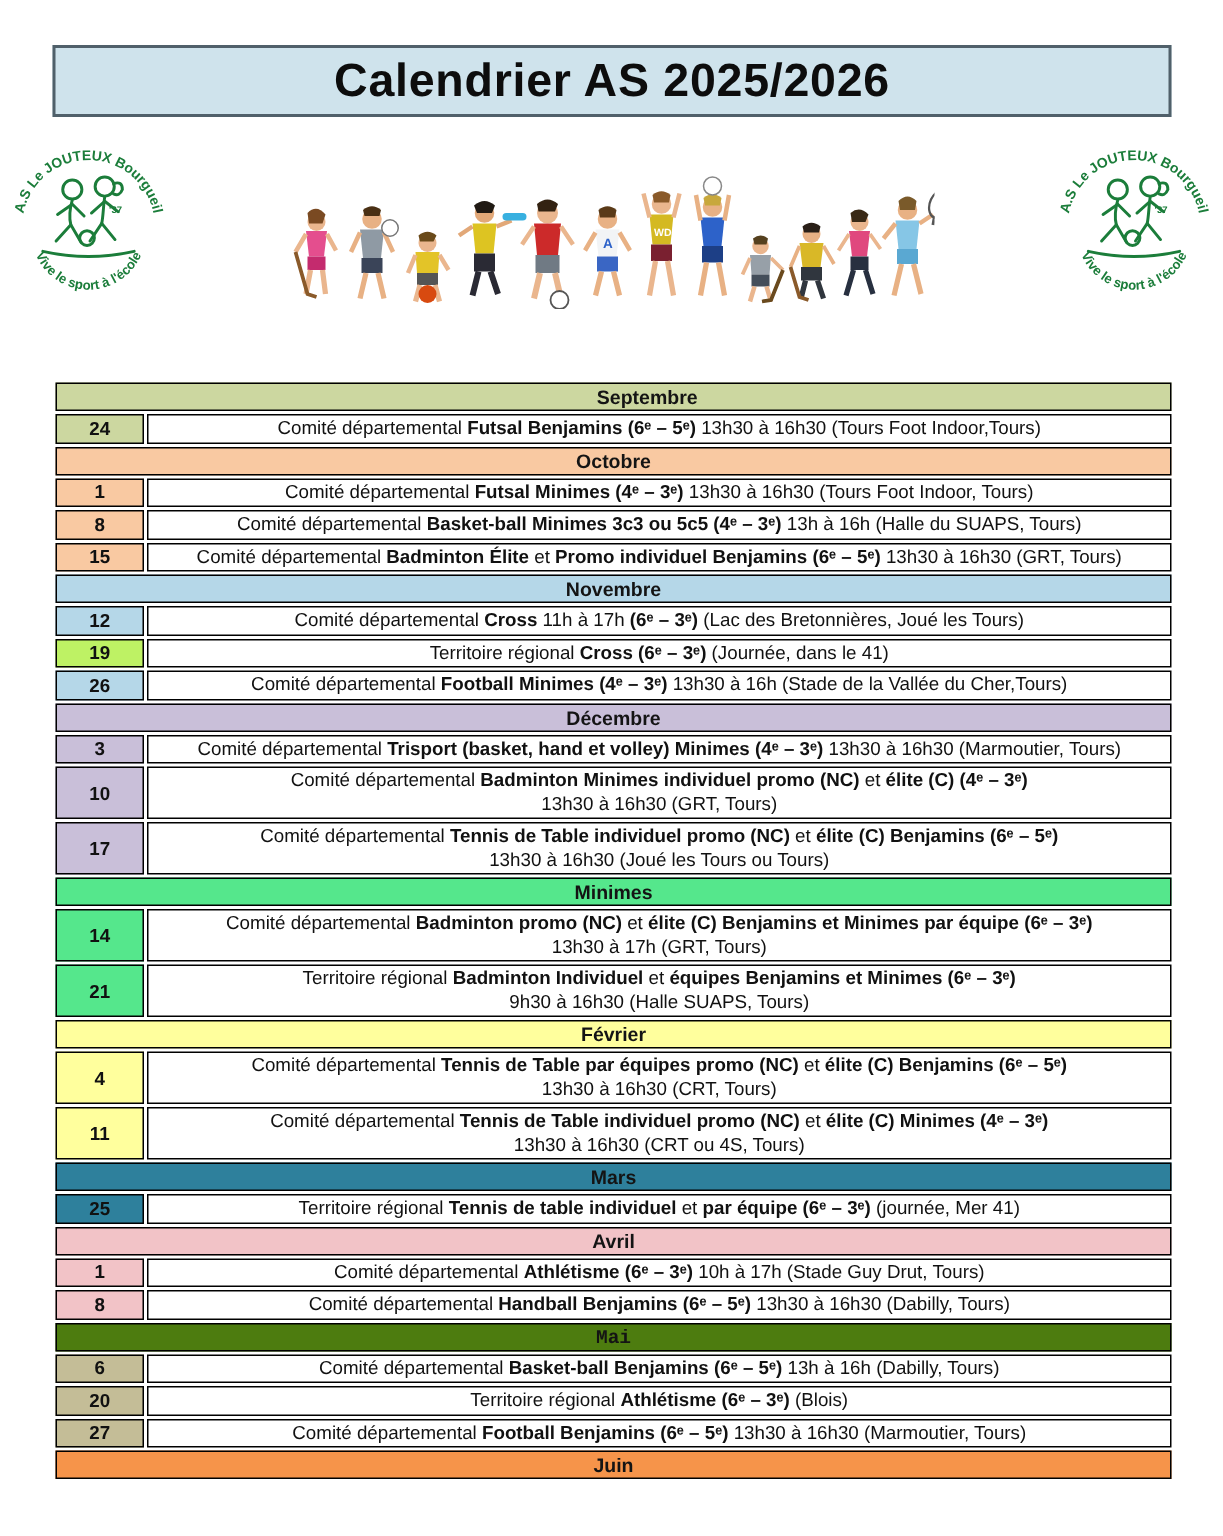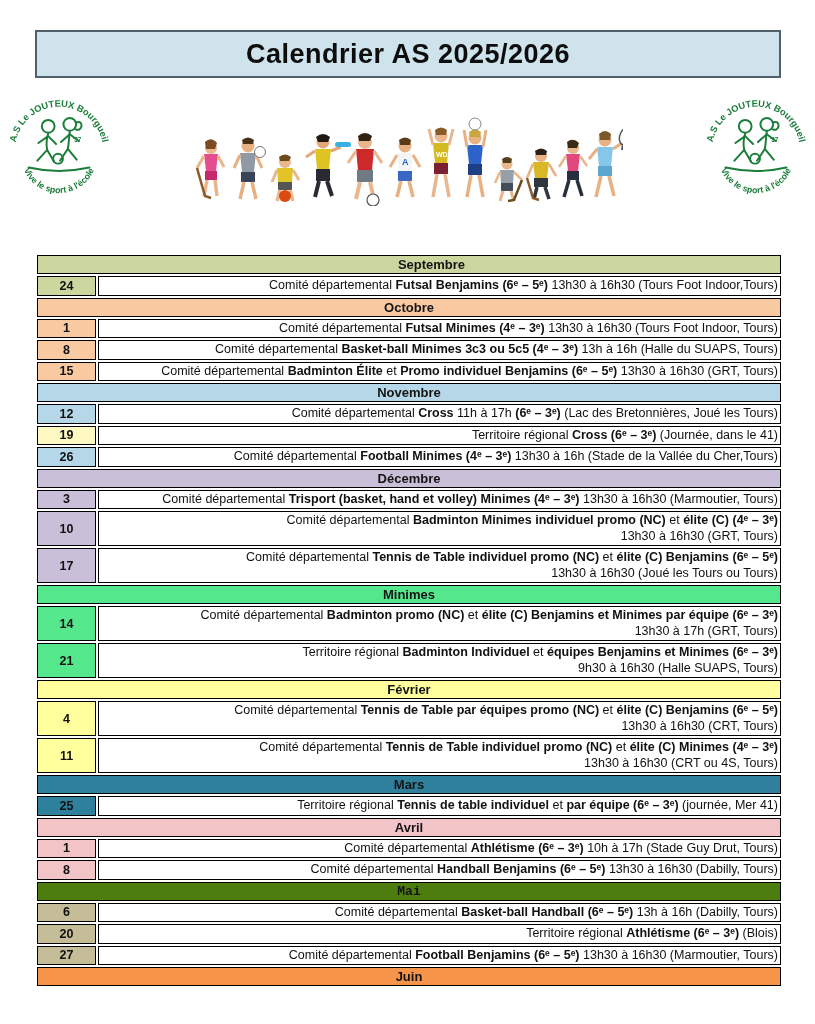--- a/index.html
+++ b/index.html
@@ -8,21 +8,21 @@
     font-family:"Liberation Sans","DejaVu Sans",sans-serif;color:#111;
     overflow:hidden;
   }
   
   .banner{
     position:absolute;left:35px;top:30px;width:742px;height:44px;
     background:#cfe3ec;border:2px solid #50606a;
     display:flex;align-items:center;justify-content:center;
   }
   .banner h1{
-    margin:0;font-size:27px;font-weight:bold;letter-spacing:.5px;color:#0d0d0d;
+    margin:0;font-size:31px;font-weight:bold;letter-spacing:.5px;color:#0d0d0d;
   }
   
   .logo{position:absolute;top:90px;width:108px;height:108px;}
   .logo.left{left:5px;}
   .logo.right{right:5px;}
   
   .hero{
     position:absolute;top:116px;left:50%;transform:translateX(-50%);
     width:430px;height:90px;
   }
@@ -34,21 +34,21 @@
   table.cal td{border:1px solid #000;}
   td.month{
     font-weight:bold;font-size:13px;text-align:center;
     padding:1px 0;color:#141414;
   }
   td.date{
     width:59px;font-weight:bold;font-size:12.5px;text-align:center;
     vertical-align:middle;padding:1px 0;
   }
   td.event{
-    background:#ffffff;font-size:12.5px;text-align:right;
+    background:#ffffff;font-size:12.5px;text-align:center;
     padding:1px 2px;vertical-align:middle;margin-left:10px;
   }
   .line{line-height:15.5px;white-space:nowrap;}
   .b{font-weight:bold;}
 </style>
 </head>
 <body>
 
 <div class="banner">
   <h1>Calendrier AS 2025/2026</h1>
@@ -259,21 +259,21 @@
       <tr>
         <td colspan="2" class="month" style="background-color: rgb(181, 215, 232);">Novembre</td>
       </tr>
       <tr>
         <td class="date" style="background-color: rgb(181, 215, 232);">12</td>
         <td class="event">
           <div class="line"><span>Comité départemental </span><span class="b">Cross</span><span> 11h à 17h </span><span class="b">(6ᵉ – 3ᵉ)</span><span> (Lac des Bretonnières, Joué les Tours)</span></div>
         </td>
       </tr>
       <tr>
-        <td class="date" style="background-color: #fef9c3;">19</td>
+        <td class="date" style="background-color: #bef264;">19</td>
         <td class="event">
           <div class="line"><span>Territoire régional </span><span class="b">Cross (6ᵉ – 3ᵉ)</span><span> (Journée, dans le 41)</span></div>
         </td>
       </tr>
       <tr>
         <td class="date" style="background-color: rgb(181, 215, 232);">26</td>
         <td class="event">
           <div class="line"><span>Comité départemental </span><span class="b">Football Minimes (4ᵉ – 3ᵉ)</span><span> 13h30 à 16h (Stade de la Vallée du Cher,Tours)</span></div>
         </td>
       </tr>
@@ -357,21 +357,21 @@
         <td class="event">
           <div class="line"><span>Comité départemental </span><span class="b">Handball Benjamins (6ᵉ – 5ᵉ)</span><span> 13h30 à 16h30 (Dabilly, Tours)</span></div>
         </td>
       </tr>
       <tr>
         <td colspan="2" class="month" style="background-color: #4d7c0f; font-family: Liberation Mono, monospace;">Mai</td>
       </tr>
       <tr>
         <td class="date" style="background-color: rgb(196, 189, 151);">6</td>
         <td class="event">
-          <div class="line"><span>Comité départemental </span><span class="b">Basket-ball Handball (6ᵉ – 5ᵉ)</span><span> 13h à 16h (Dabilly, Tours)</span></div>
+          <div class="line"><span>Comité départemental </span><span class="b">Basket-ball Benjamins (6ᵉ – 5ᵉ)</span><span> 13h à 16h (Dabilly, Tours)</span></div>
         </td>
       </tr>
       <tr>
         <td class="date" style="background-color: rgb(196, 189, 151);">20</td>
         <td class="event">
           <div class="line"><span>Territoire régional </span><span class="b">Athlétisme (6ᵉ – 3ᵉ)</span><span> (Blois)</span></div>
         </td>
       </tr>
       <tr>
         <td class="date" style="background-color: rgb(196, 189, 151);">27</td>

